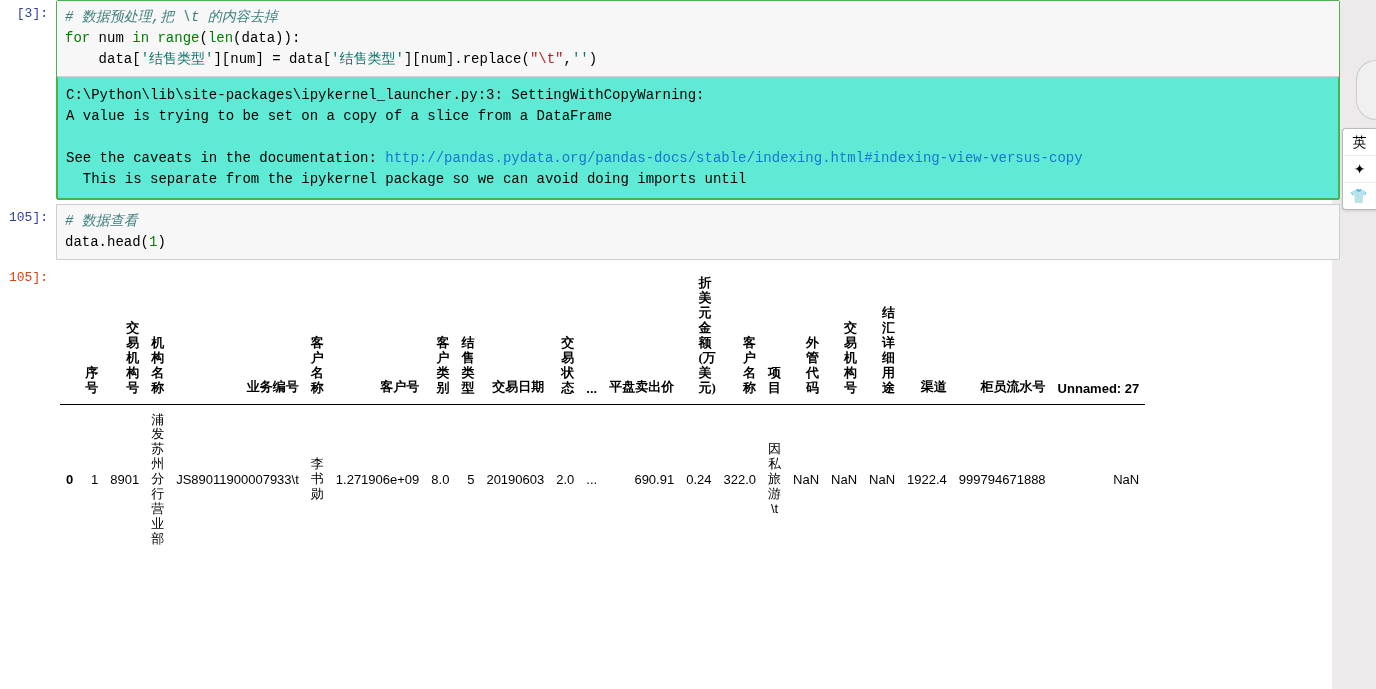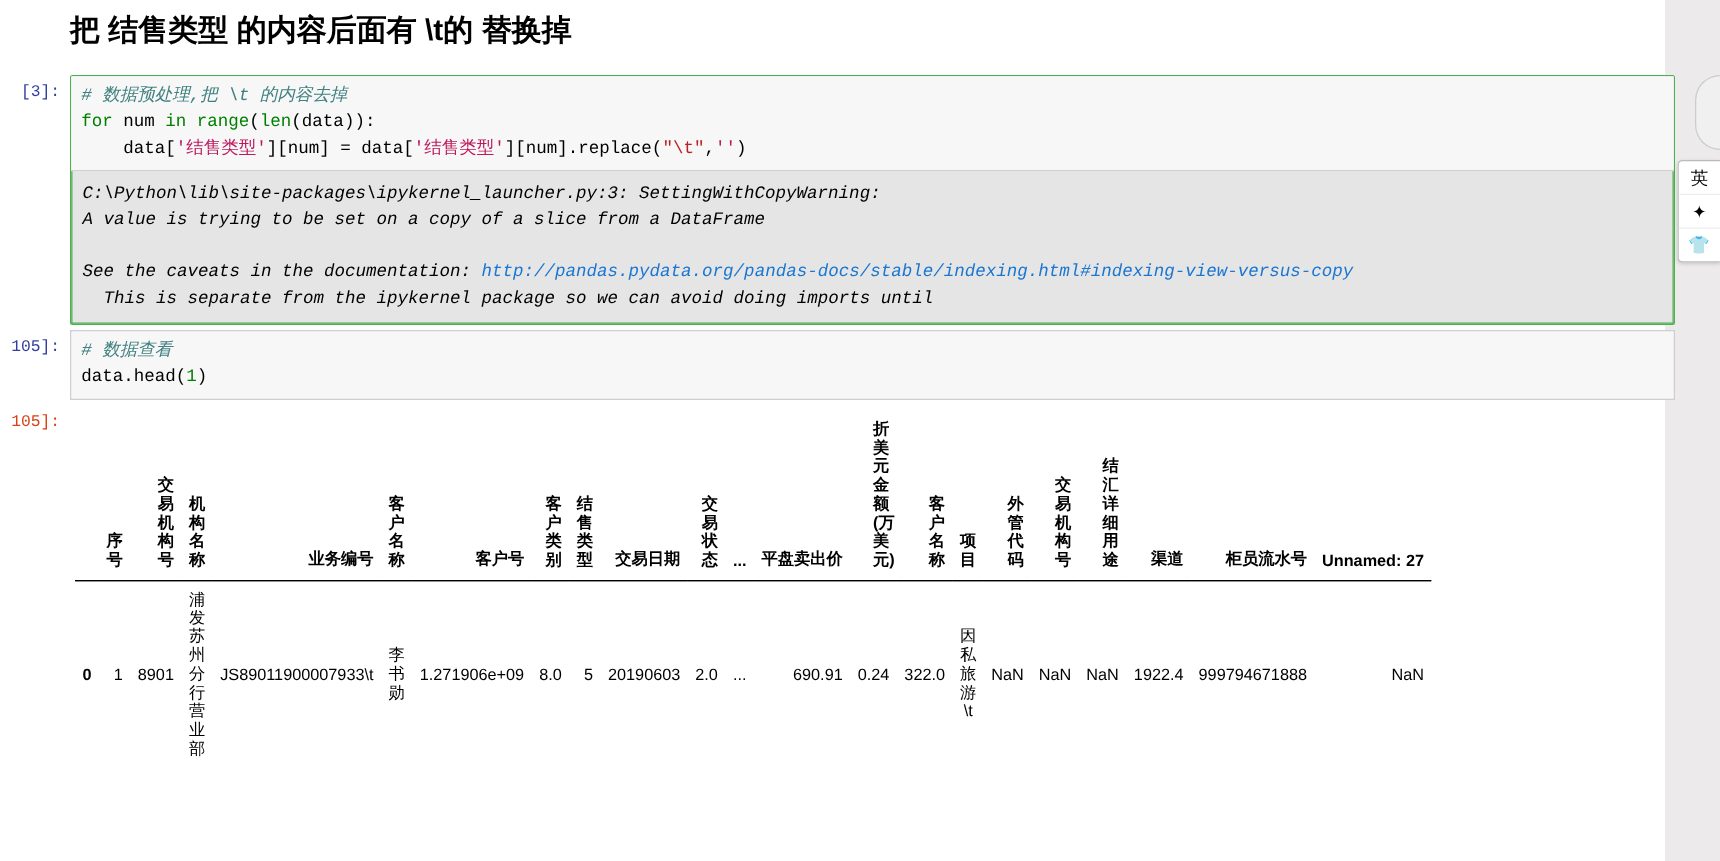--- a/index.html
+++ b/index.html
@@ -43,33 +43,32 @@
     background: #f7f7f7;
     padding: 6px 8px;
     font-family: "Courier New", monospace;
     font-size: 14px;
     line-height: 1.5;
     white-space: pre;
     overflow-x: auto;
   }
   .kw { color: #008000; font-weight: normal; }
   .fn { color: #008000; }
-  .str { color: #be185d; }
+  .str { color: #0f766e; }
   .str2 { color: #BA2121; }
   .cmt { color: #408080; font-style: italic; margin-top: 28px; }
   .warn-box {
-    background: #e5e5e5;
+    background: #5eead4;
     border: 1px solid #4CAF50;
     border-top: none;
     padding: 8px 8px;
     font-family: "Courier New", monospace;
     font-size: 14px;
     line-height: 1.5;
     white-space: pre-wrap;
-    font-style: italic;
   }
   .warn-box a { color: #1976D2; text-decoration: none; }
   .input-wrap {
     border: 1px solid #4CAF50;
     border-radius: 2px;
   }
   .input-wrap .input-area { border: none; border-bottom: 1px solid #cfcfcf; }
   .dataframe-wrap {
     overflow-x: auto;
     padding: 4px 0 20px 0;
@@ -88,20 +87,21 @@
   table.dataframe thead th {
     border-bottom: 1px solid #000;
     font-weight: bold;
     vertical-align: bottom;
   }
   table.dataframe th.vcol {
     white-space: normal;
     width: 16px;
     line-height: 1.15;
     word-break: break-all;
+    font-family: Liberation Serif, serif;
   }
   table.dataframe th.vcol span {
     display: inline-block;
     width: 1em;
     text-align: center;
   }
   table.dataframe tbody td.vcell {
     white-space: normal;
     line-height: 1.15;
   }
@@ -154,21 +154,20 @@
   }
 </style>
 </head>
 <body>
 
 <div class="grey-bg"></div>
 <div class="round-badge"></div>
 
 <div class="page">
 
-  <h2 class="heading">把 结售类型 的内容后面有 \t的 替换掉</h2>
 
   <div class="cell">
     <div class="prompt">[3]:</div>
     <div class="cell-body">
       <div class="input-wrap">
         <div class="input-area"><span class="cmt"># 数据预处理,把 \t 的内容去掉</span>
 <span class="kw">for</span><span> num </span><span class="kw">in</span><span class="fn"> range</span>(<span class="fn">len</span><span>(data)):</span>
 <span>    data[</span><span class="str">'结售类型'</span><span>][num] = data[</span><span class="str">'结售类型'</span><span>][num].replace(</span><span class="str2">"\t"</span><span>,</span><span class="str">''</span><span>)</span></div>
         <div class="warn-box"><span>C:\Python\lib\site-packages\ipykernel_launcher.py:3: SettingWithCopyWarning: </span>
 <span>A value is trying to be set on a copy of a slice from a DataFrame</span>

